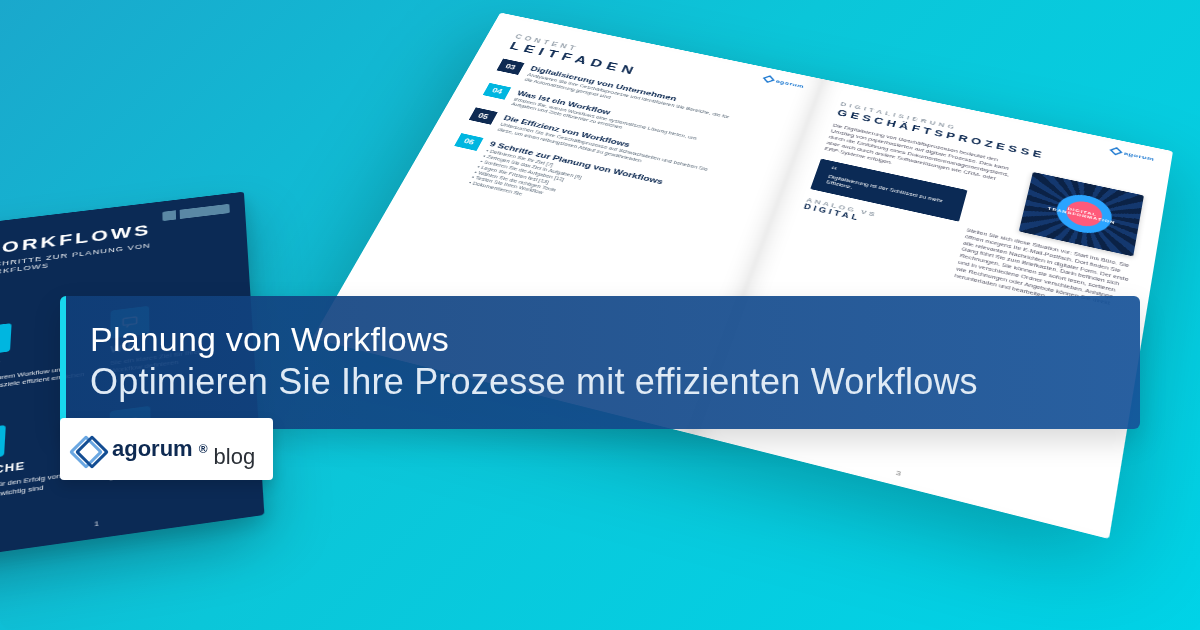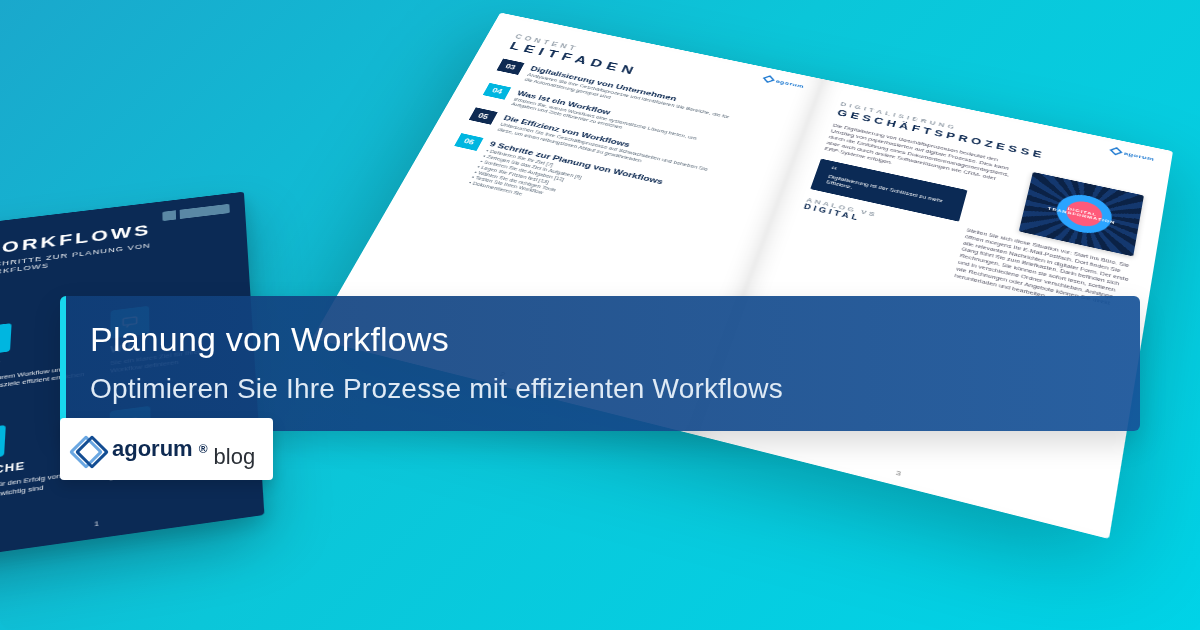--- a/index.html
+++ b/index.html
@@ -164,21 +164,21 @@
     position: absolute;
     left: 60px; right: 60px; top: 296px;
     background: linear-gradient(90deg, rgba(17,63,122,.92), rgba(22,82,152,.92));
     border-left: 6px solid #18d8ee;
     padding: 24px 30px 26px 24px;
     color: #fff;
     box-shadow: 0 12px 28px rgba(0,0,0,.15);
     border-radius: 6px;
   }
   .banner h1 { font-size: 34px; font-weight: 500; letter-spacing: .2px; }
-  .banner h2 { font-size: 28px; font-weight: 300; color: #dfeaf5; margin-top: 14px; letter-spacing: .2px; }
+  .banner h2 { font-size: 36px; font-weight: 300; color: #dfeaf5; margin-top: 2px; letter-spacing: .2px; }
 
   
   .badge {
     position: absolute;
     left: 60px; top: 418px;
     background: #fff;
     border-radius: 4px;
     padding: 10px 18px 10px 14px;
     display: flex; align-items: center; gap: 10px;
     box-shadow: 0 6px 14px rgba(0,0,0,.15);

